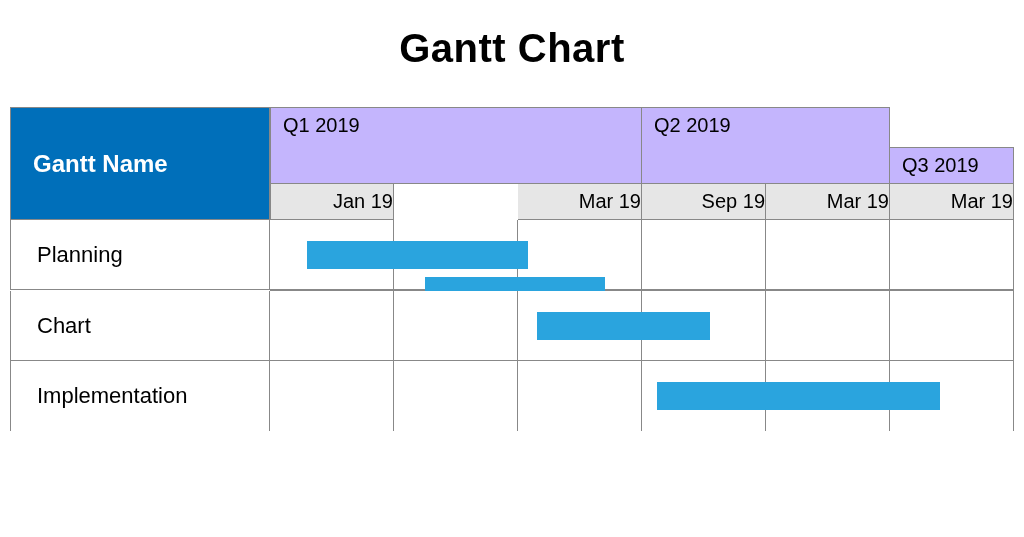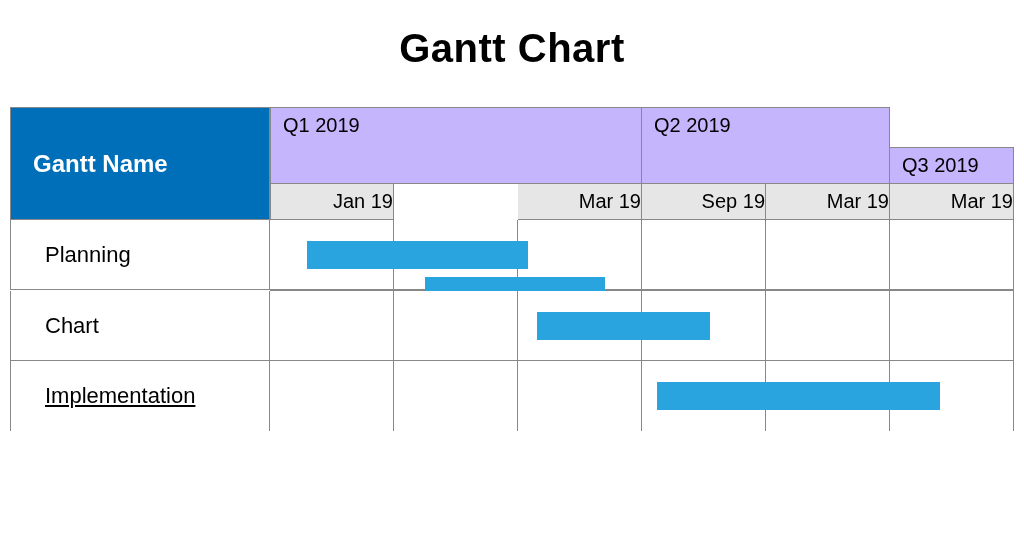--- a/index.html
+++ b/index.html
@@ -61,30 +61,30 @@
   }
   .m-cell.first { border-left: 1px solid #888; }
 
   
   .task-label {
     grid-column: 1;
     background: #fff;
     font-size: 22px;
     display: flex;
     align-items: center;
-    padding-left: 34px;
+    padding-left: 26px;
     height: 70px;
     border-left: 1px solid #888;
     border-right: 1px solid #888;
     border-bottom: 1px solid #888;
   }
   .task-label.r3 { grid-row: 3; }
   .task-label.r4 { grid-row: 4; }
   .task-label.r5 { grid-row: 5; }
-  .task-label.r6 { grid-row: 6; border-bottom: none; text-decoration: underline; }
+  .task-label.r6 { grid-row: 6; border-bottom: none; }
 
   
   .body-cell {
     background: #fff;
     border-right: 1px solid #888;
     border-bottom: 1px solid #888;
     position: relative;
   }
   .body-cell.noBottom { border-bottom: none; }
 

